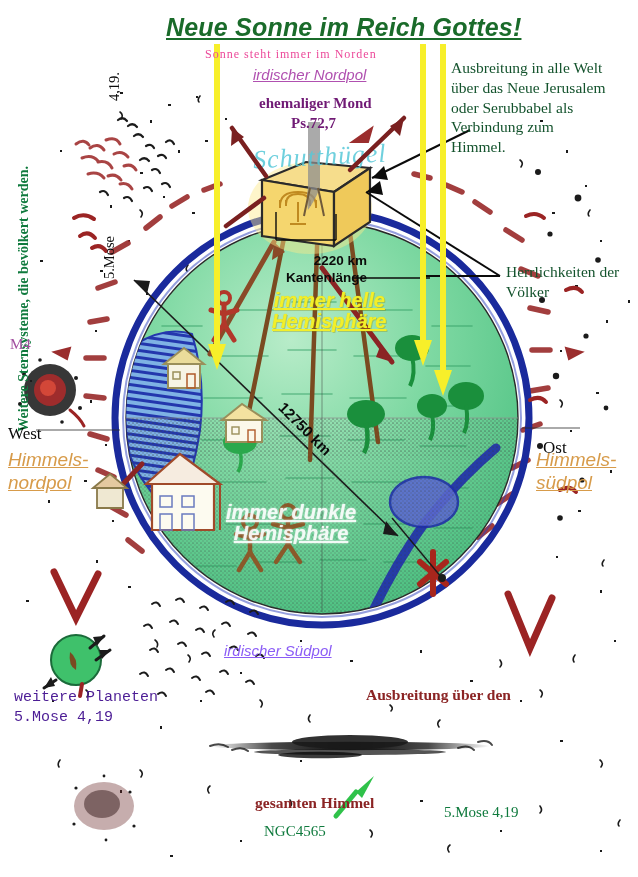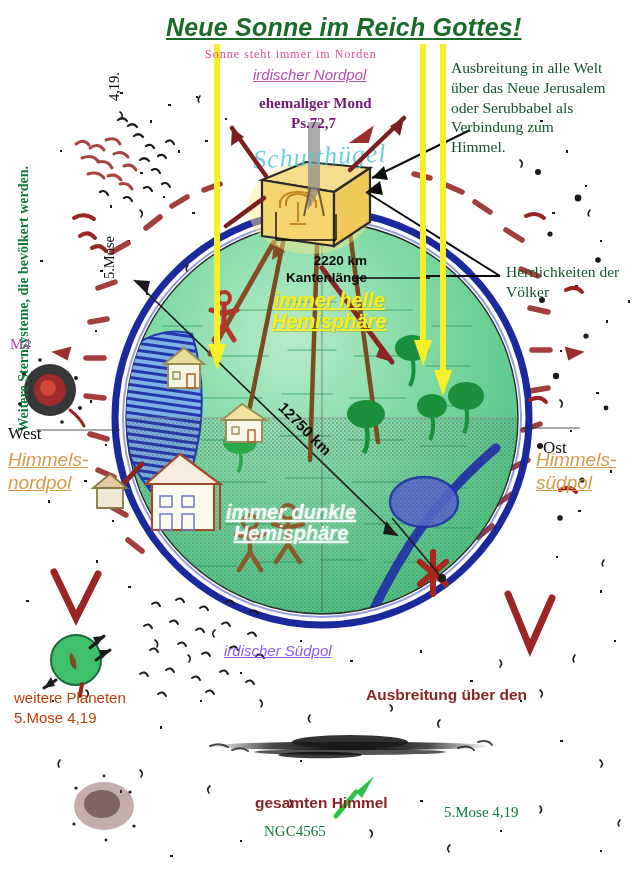--- a/index.html
+++ b/index.html
@@ -124,36 +124,36 @@
   }
   .t-sudpol{
     font-family:"Liberation Sans", sans-serif;
     font-style:italic;
     font-size:15px;
     color:#8b5cf6;
     text-decoration:underline;
     white-space:nowrap;
   }
   .t-darkred{
-    font-family:Liberation Sans, sans-serif;
+    font-family:Liberation Serif, serif;
     font-weight:bold;
     font-size:15.5px;
     color:#8b2424;
     white-space:nowrap;
   }
   .t-greenlbl{
     font-family:"Liberation Serif", serif;
     font-size:15px;
     color:#0f7a3d;
     white-space:nowrap;
   }
   .t-planeten{
-    font-family:Liberation Sans, sans-serif;
+    font-family:Liberation Mono, monospace;
     font-size:15px;
-    color:#c2410c;
+    color:#4c1d95;
     line-height:1.3;
     white-space:nowrap;
   }
   .t-cyanscript{
     font-family:"Liberation Serif", serif;
     font-style:italic;
     font-size:26px;
     color:#57c8d8;
     white-space:nowrap;
     opacity:.85;

